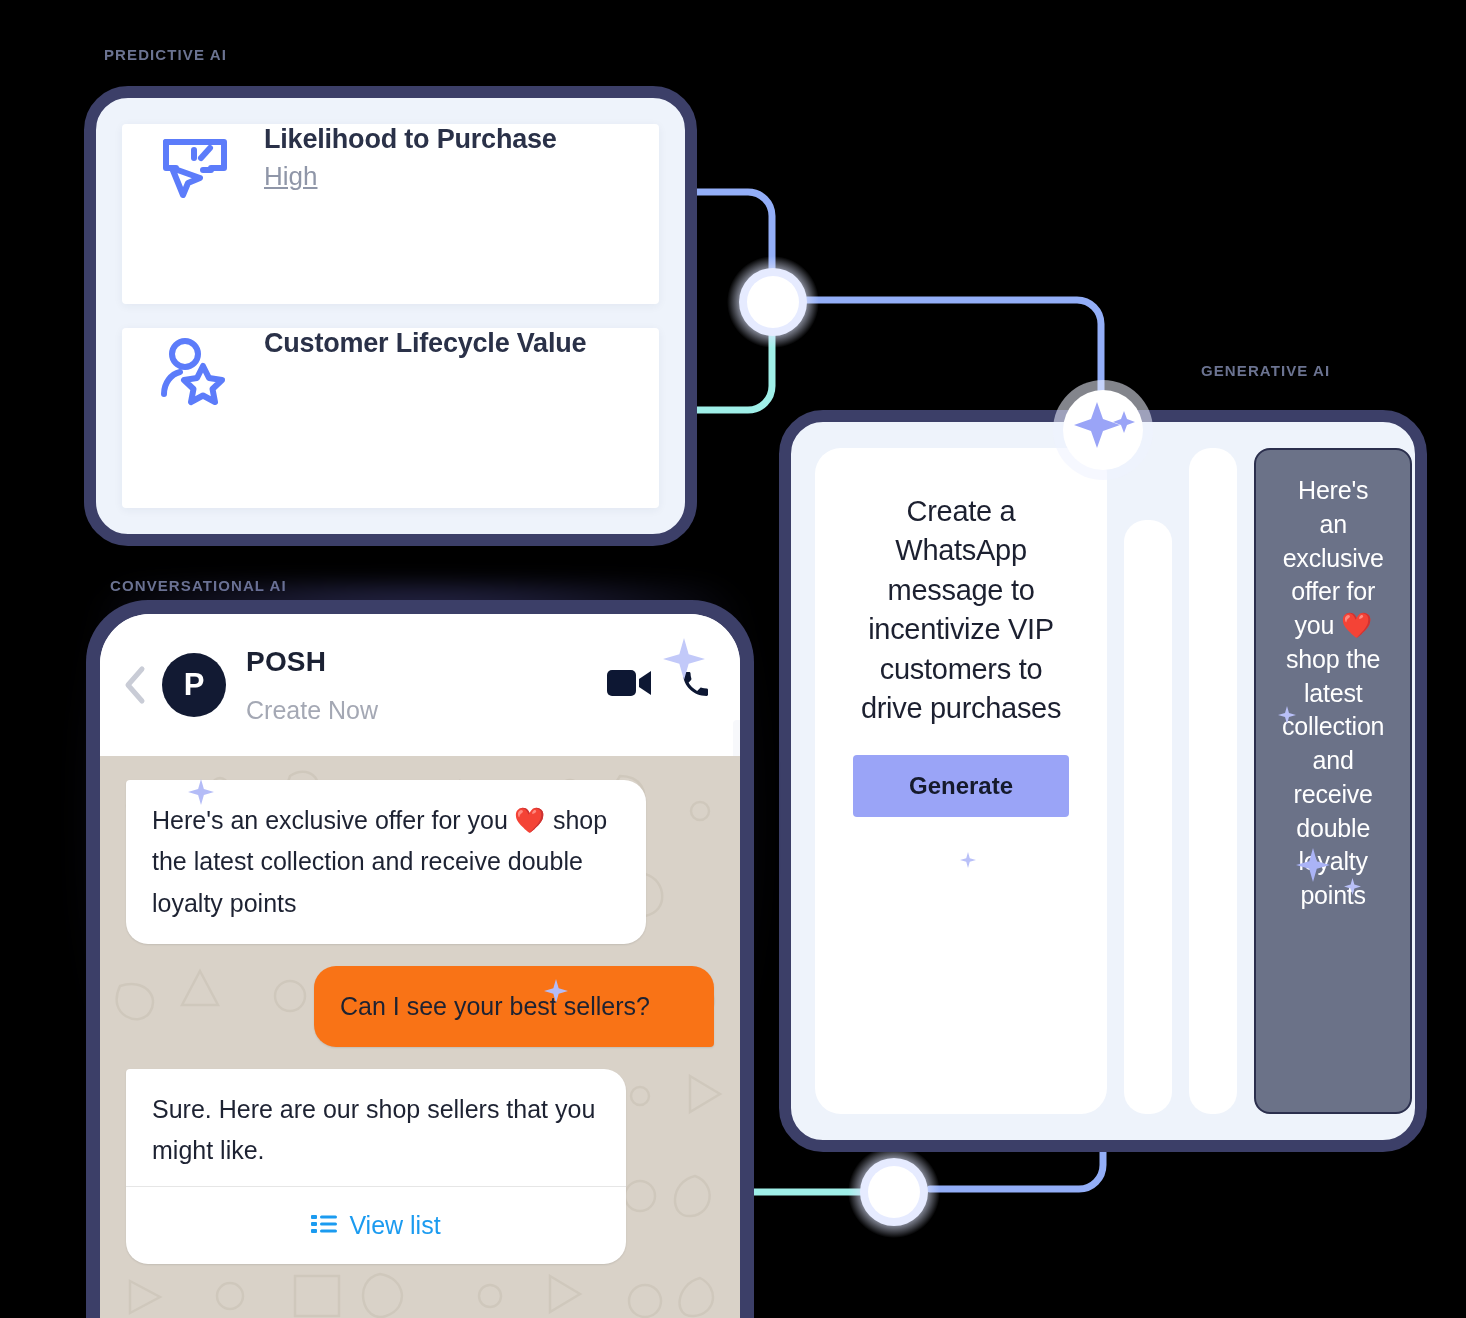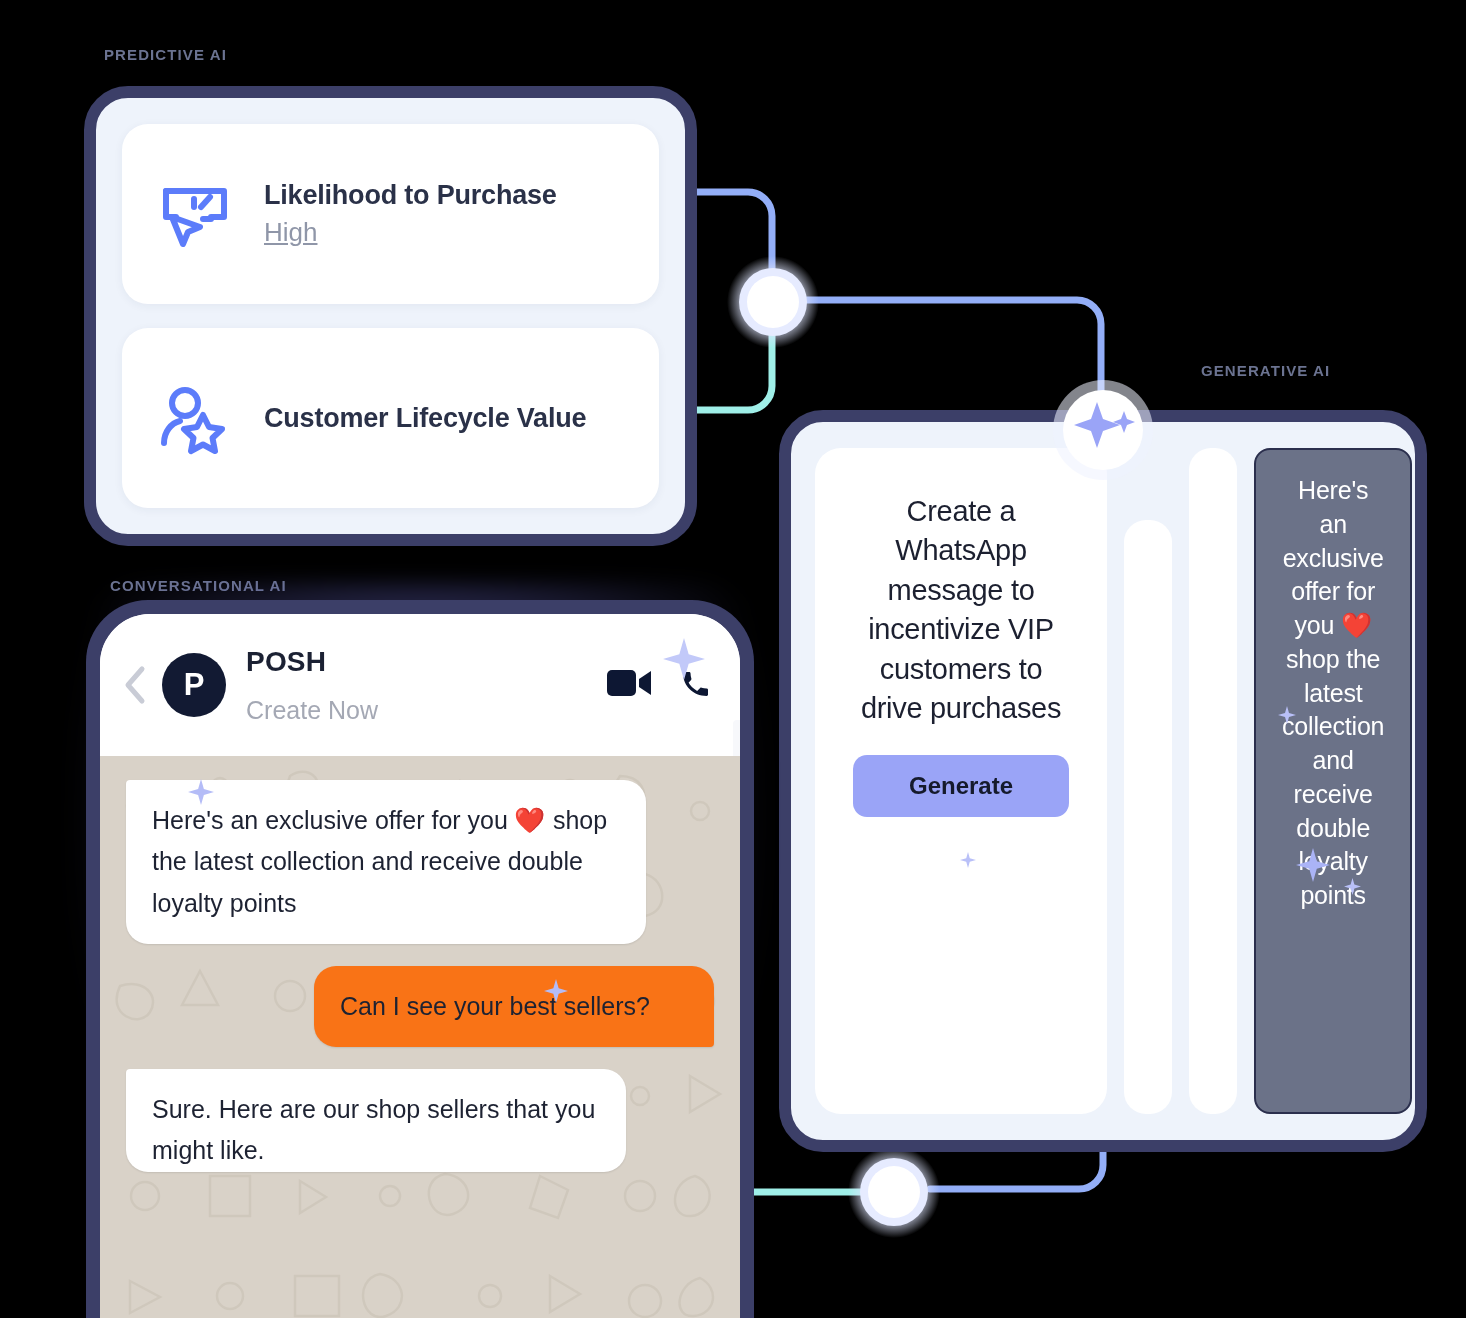--- a/index.html
+++ b/index.html
@@ -41,24 +41,23 @@
 
   
   #predictive-panel {
     left: 84px; top: 86px;
     width: 613px; height: 460px;
     border-radius: 44px;
     padding: 26px;
   }
   .pred-card {
     background: #ffffff;
-    border-radius: 26px;
+    border-radius: 4px;
     height: 180px;
     display: flex;
-    align-items: center;
     padding: 0 0 0 32px;
     gap: 28px;
     box-shadow: 0 2px 10px rgba(40,50,90,0.06);
   }
   #pred-card-clv { margin-top: 24px; }
   .pred-icon { flex: 0 0 auto; width: 82px; height: 82px; }
   .pred-text { display: flex; flex-direction: column; gap: 6px; }
   .pred-title {
     font-size: 27px; font-weight: 700; color: #2a3148; letter-spacing: -0.2px;
   }
@@ -85,21 +84,21 @@
     font-size: 29px;
     line-height: 1.36;
     color: #1c2030;
     letter-spacing: -0.3px;
   }
   #generate-button {
     display: block;
     margin: 26px auto -70px;
     background: #9aa4f7;
     border: none;
-    border-radius: 14px;
+    border-radius: 4px;
     color: #151a2c;
     font-family: "Liberation Sans", sans-serif;
     font-size: 24px;
     font-weight: 700;
     padding: 17px 56px;
     cursor: pointer;
     position: relative;
     z-index: 4;
   }
   .skel-card {
@@ -444,20 +443,35 @@
             <path d="M600 522c20 10 16 36-6 38s-18-32 6-38z"></path>
           </g>
         </svg>
 
         <div class="bubble in">Here's an exclusive offer for you ❤️ shop the latest collection and receive double loyalty points</div>
 
         <div class="bubble out">Can I see your best sellers?</div>
 
         <div class="bubble in" id="bubble-sellers">
           <span>Sure. Here are our shop sellers that you might like.</span>
+          <span id="view-list-row">
+            <span>
+              <svg width="26" height="20" viewBox="0 0 26 20" xmlns="http://www.w3.org/2000/svg">
+                <g fill="#1b9bf0">
+                  <rect x="0" y="1" width="6" height="4" rx="1"></rect>
+                    <rect x="9" y="1.5" width="17" height="3" rx="1.5"></rect>
+                  <rect x="0" y="8" width="6" height="4" rx="1"></rect>
+                    <rect x="9" y="8.5" width="17" height="3" rx="1.5"></rect>
+                  <rect x="0" y="15" width="6" height="4" rx="1"></rect>
+                    <rect x="9" y="15.5" width="17" height="3" rx="1.5"></rect>
+                </g>
+              </svg>
+            </span>
+            <span>View list</span>
+          </span>
         </div>
       </div>
     </div>
   </div>
 
   <div class="spark" style="left:663px; top:636px;">
     <svg width="42" height="46" viewBox="0 0 18 18">
         <path d="M9 0l2 7 7 2-7 2-2 7-2-7-7-2 7-2z" fill="#c2c9f9"></path>
       </svg>
   </div>

